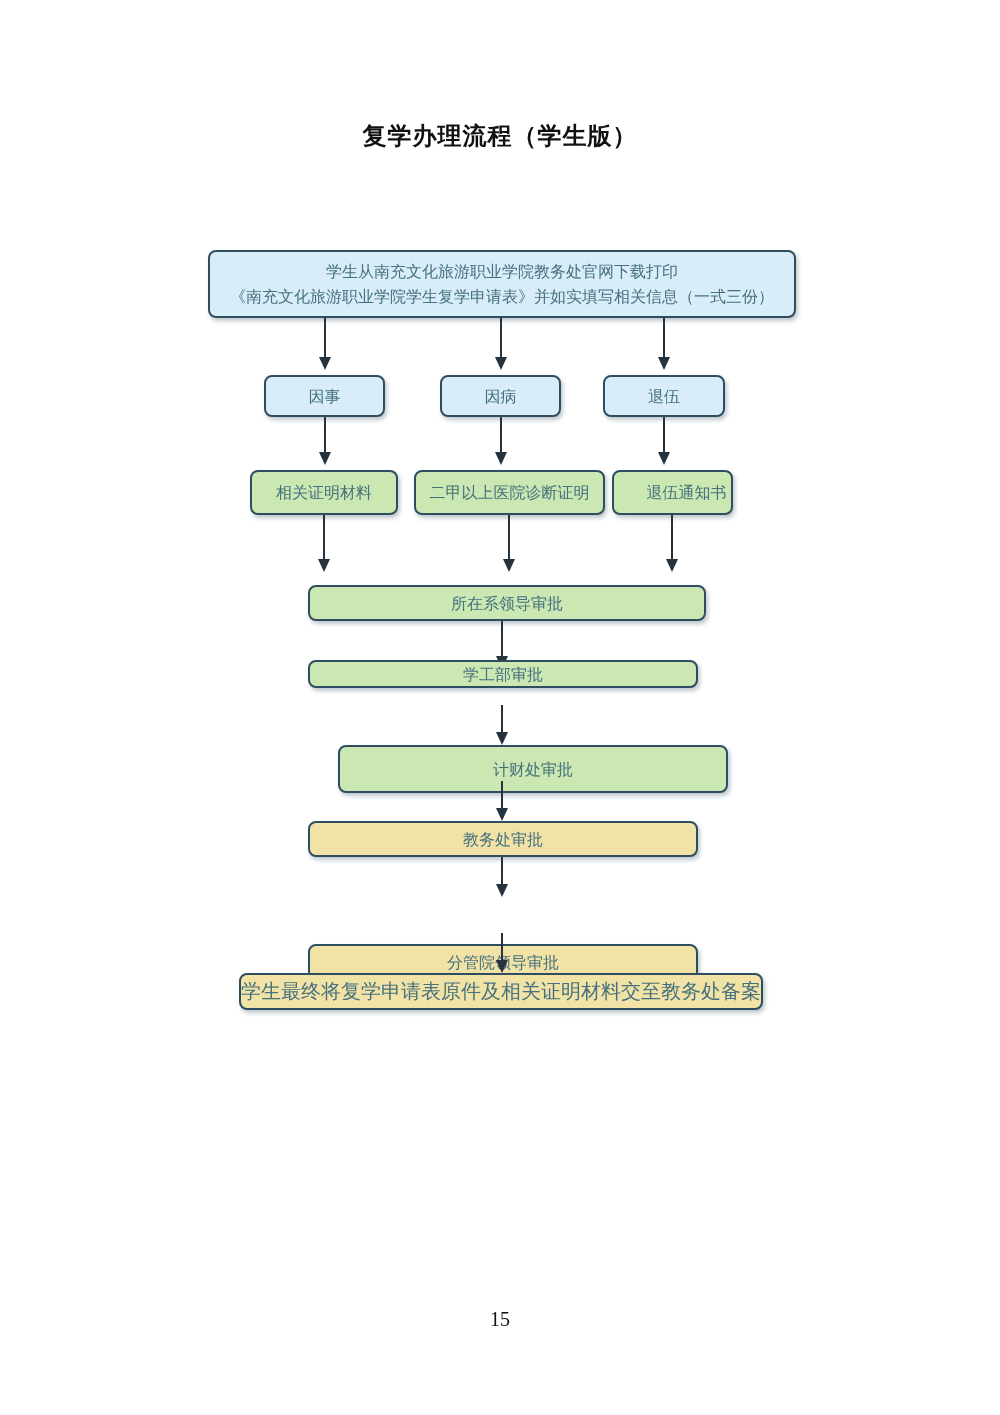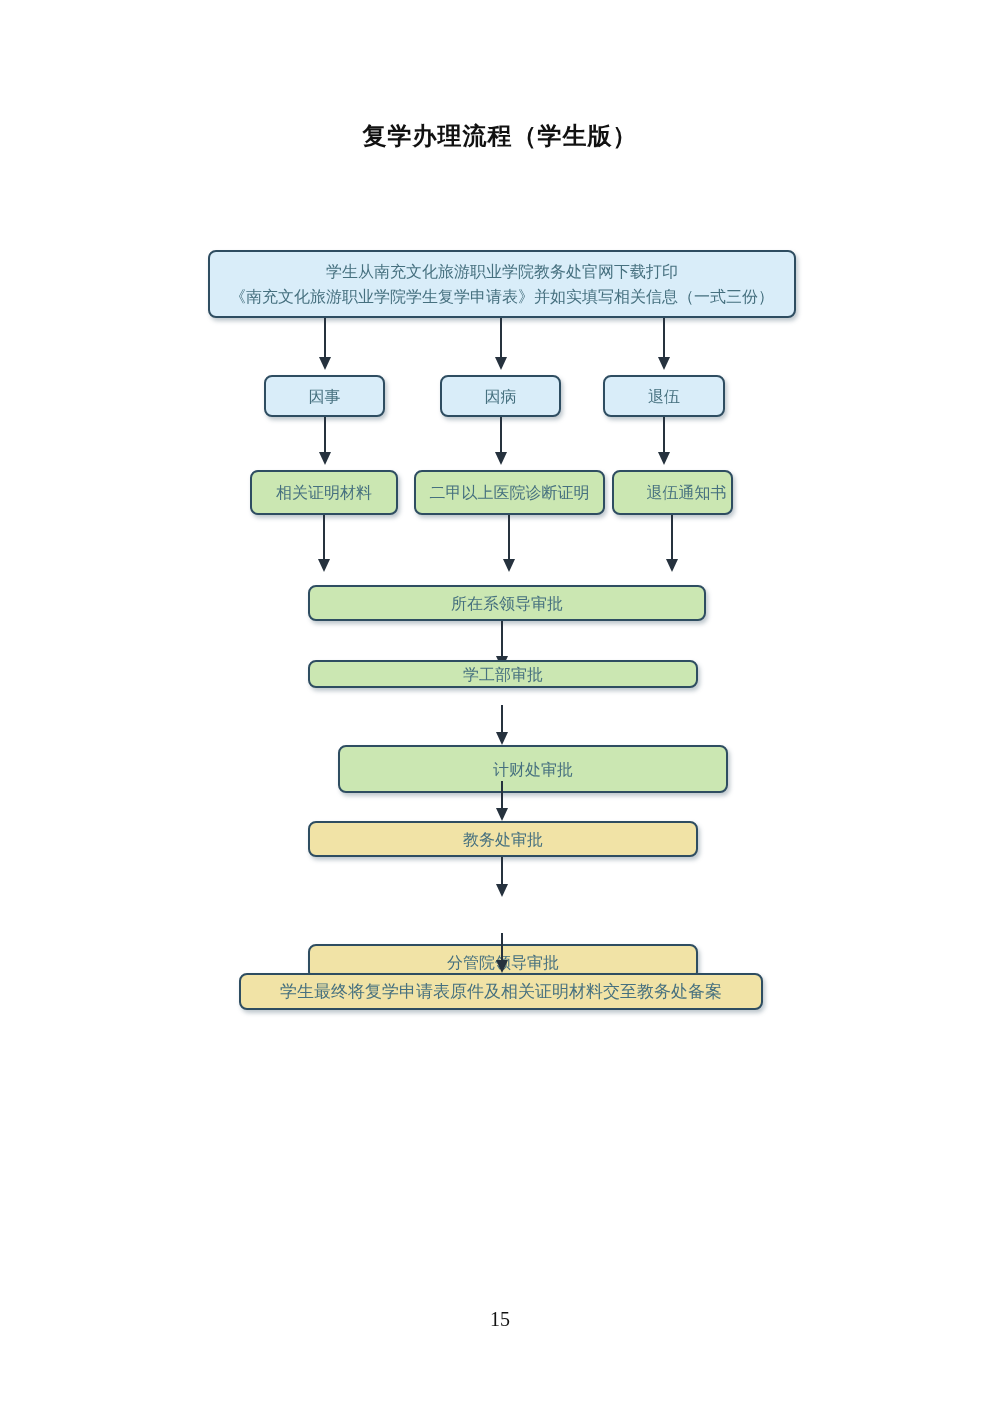--- a/index.html
+++ b/index.html
@@ -182,19 +182,19 @@
 
   <div class="box yellow" style="left:308px; top:897px; width:390px; height:36px;margin-top:47px;">
     <div>分管院领导审批</div>
   </div>
 
   <div class="arrow" style="left:496px; top:933px; height:40px;">
       <div class="shaft" style="height:29px;"></div>
       <div class="head"></div>
     </div>
 
-  <div class="box yellow" style="left:239px; top:973px; width:524px; height:37px; font-size:17px;">
+  <div class="box yellow" style="left:239px; top:973px; width:524px; height:37px; font-size:20px;">
     <div>学生最终将复学申请表原件及相关证明材料交至教务处备案</div>
   </div>
 
   <div class="page-number">15</div>
 
 </div>
 
 </body></html>

